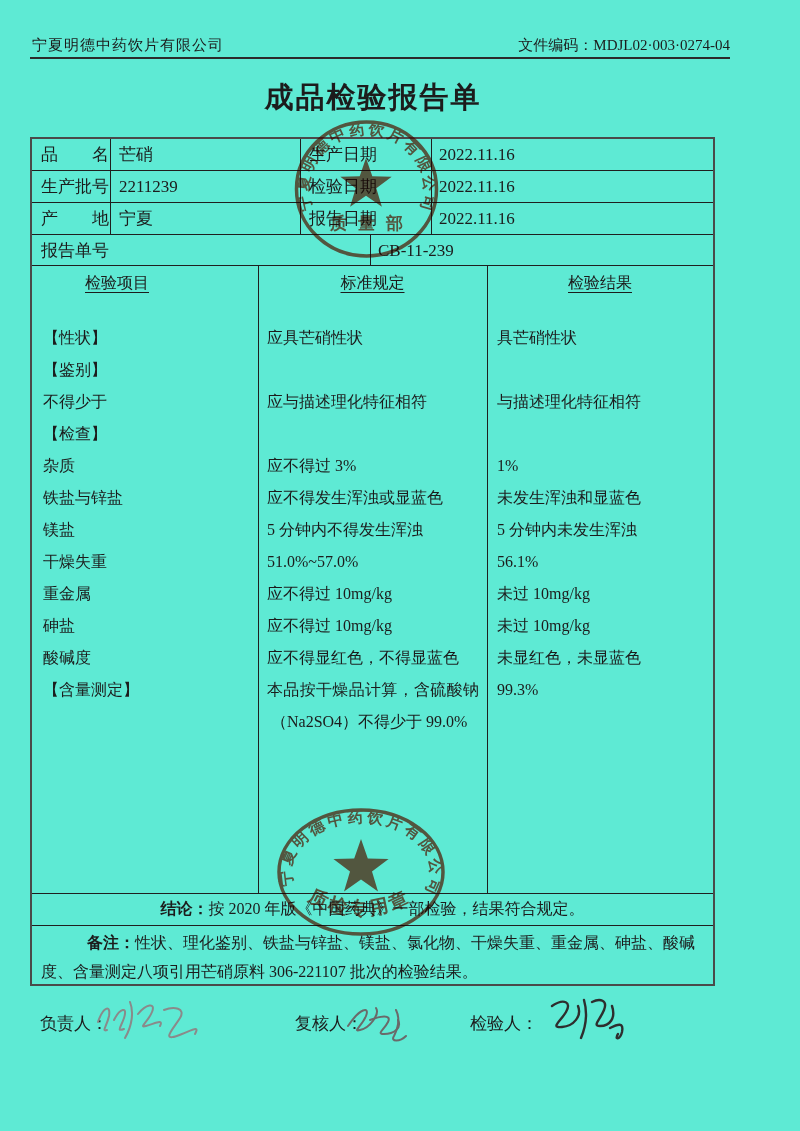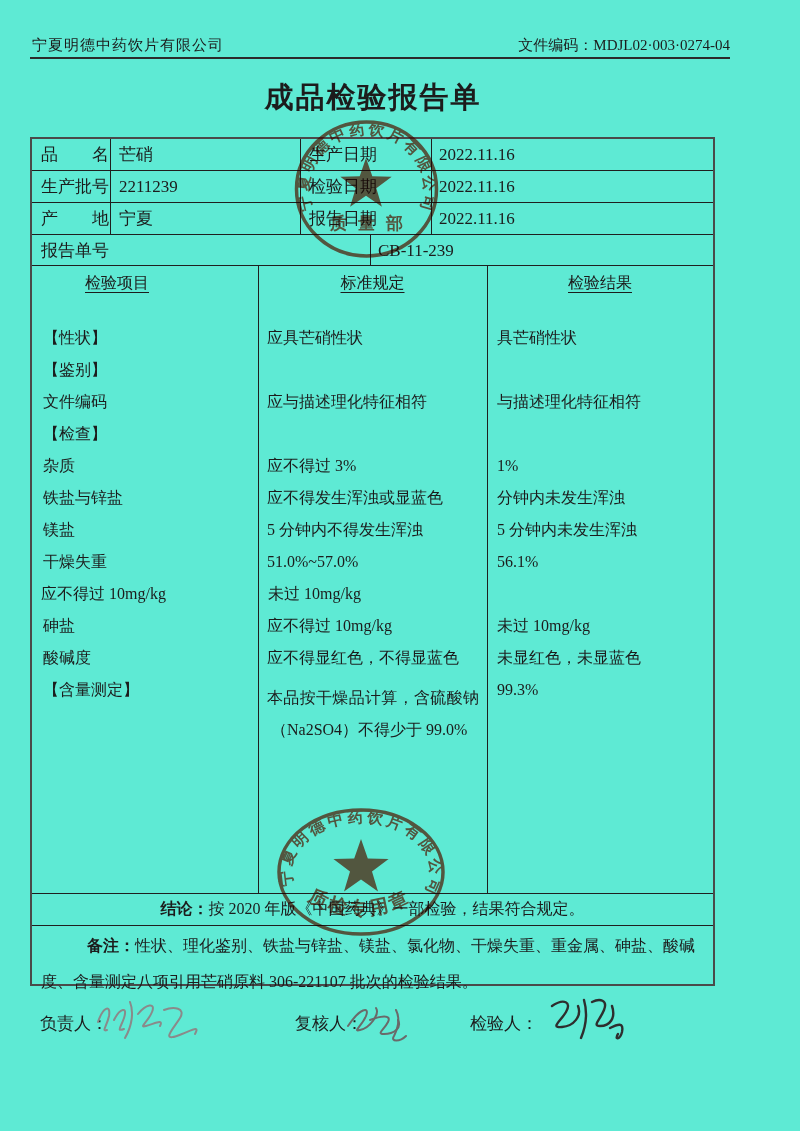--- a/index.html
+++ b/index.html
@@ -23,27 +23,27 @@
   .ithead span{font-size:16px;text-decoration:underline;text-underline-offset:4px;}
   .ithead .c1{padding-left:11px;margin-left:42px;}
   .ithead .c2,.ithead .c3{text-align:center;}
   .itrows{position:absolute;top:183px;left:0;width:100%;}
   .irow{display:grid;grid-template-columns:226px 229px 226px;height:32px;line-height:32px;font-size:16px;white-space:nowrap;}
   .irow .c1{padding-left:11px;}
   .irow .c2{padding-left:9px;}
   .irow .c3{padding-left:10px;}
   .irow-tall{display:grid;grid-template-columns:226px 229px 226px;height:64px;font-size:16px;line-height:32px;}
   .irow-tall .c1{padding-left:11px;}
-  .irow-tall .c2{padding-left:9px;margin-top:8px;}
+  .irow-tall .c2{padding-left:9px;}
   .irow-tall .c3{padding-left:10px;}
   .just-line{display:inline-block;width:212px;text-align:justify;text-align-last:justify;}
   .std-line2{padding-left:4px;white-space:nowrap;}
   
   .concl{position:absolute;top:754px;left:0;width:100%;height:32px;line-height:32px;text-align:center;font-size:16px;white-space:nowrap;}
-  .remark{position:absolute;top:786px;left:0;width:100%;box-sizing:border-box;padding:3px 14px 0 9px;font-size:16px;line-height:36px;text-indent:46px;}
+  .remark{position:absolute;top:786px;left:0;width:100%;box-sizing:border-box;padding:3px 14px 0 9px;font-size:16px;line-height:29px;text-indent:46px;}
   .blab{font-weight:700;}
   
   .sig-label{font-size:17px;}
   
   .stamp{mix-blend-mode:multiply;opacity:.85;}
 </style>
 </head>
 <body>
 
 <div class="page">
@@ -99,50 +99,51 @@
           <span class="c1">【性状】</span>
           <span class="c2">应具芒硝性状</span>
           <span class="c3">具芒硝性状</span>
         </div>
       <div class="irow">
           <span class="c1">【鉴别】</span>
           <span class="c2"></span>
           <span class="c3"></span>
         </div>
       <div class="irow">
-          <span class="c1">文件编码</span>
+          <span class="c1">不得少于</span>
           <span class="c2">应与描述理化特征相符</span>
           <span class="c3">与描述理化特征相符</span>
         </div>
       <div class="irow">
           <span class="c1">【检查】</span>
           <span class="c2"></span>
           <span class="c3"></span>
         </div>
       <div class="irow">
           <span class="c1">杂质</span>
           <span class="c2">应不得过 3%</span>
           <span class="c3">1%</span>
         </div>
       <div class="irow">
           <span class="c1">铁盐与锌盐</span>
           <span class="c2">应不得发生浑浊或显蓝色</span>
-          <span class="c3">分钟内未发生浑浊</span>
+          <span class="c3">未发生浑浊和显蓝色</span>
         </div>
       <div class="irow">
           <span class="c1">镁盐</span>
           <span class="c2">5 分钟内不得发生浑浊</span>
           <span class="c3">5 分钟内未发生浑浊</span>
         </div>
       <div class="irow">
           <span class="c1">干燥失重</span>
           <span class="c2">51.0%~57.0%</span>
           <span class="c3">56.1%</span>
         </div>
       <div class="irow">
+          <span class="c1">重金属</span>
           <span class="c2">应不得过 10mg/kg</span>
           <span class="c3">未过 10mg/kg</span>
         </div>
       <div class="irow">
           <span class="c1">砷盐</span>
           <span class="c2">应不得过 10mg/kg</span>
           <span class="c3">未过 10mg/kg</span>
         </div>
       <div class="irow">
           <span class="c1">酸碱度</span>

